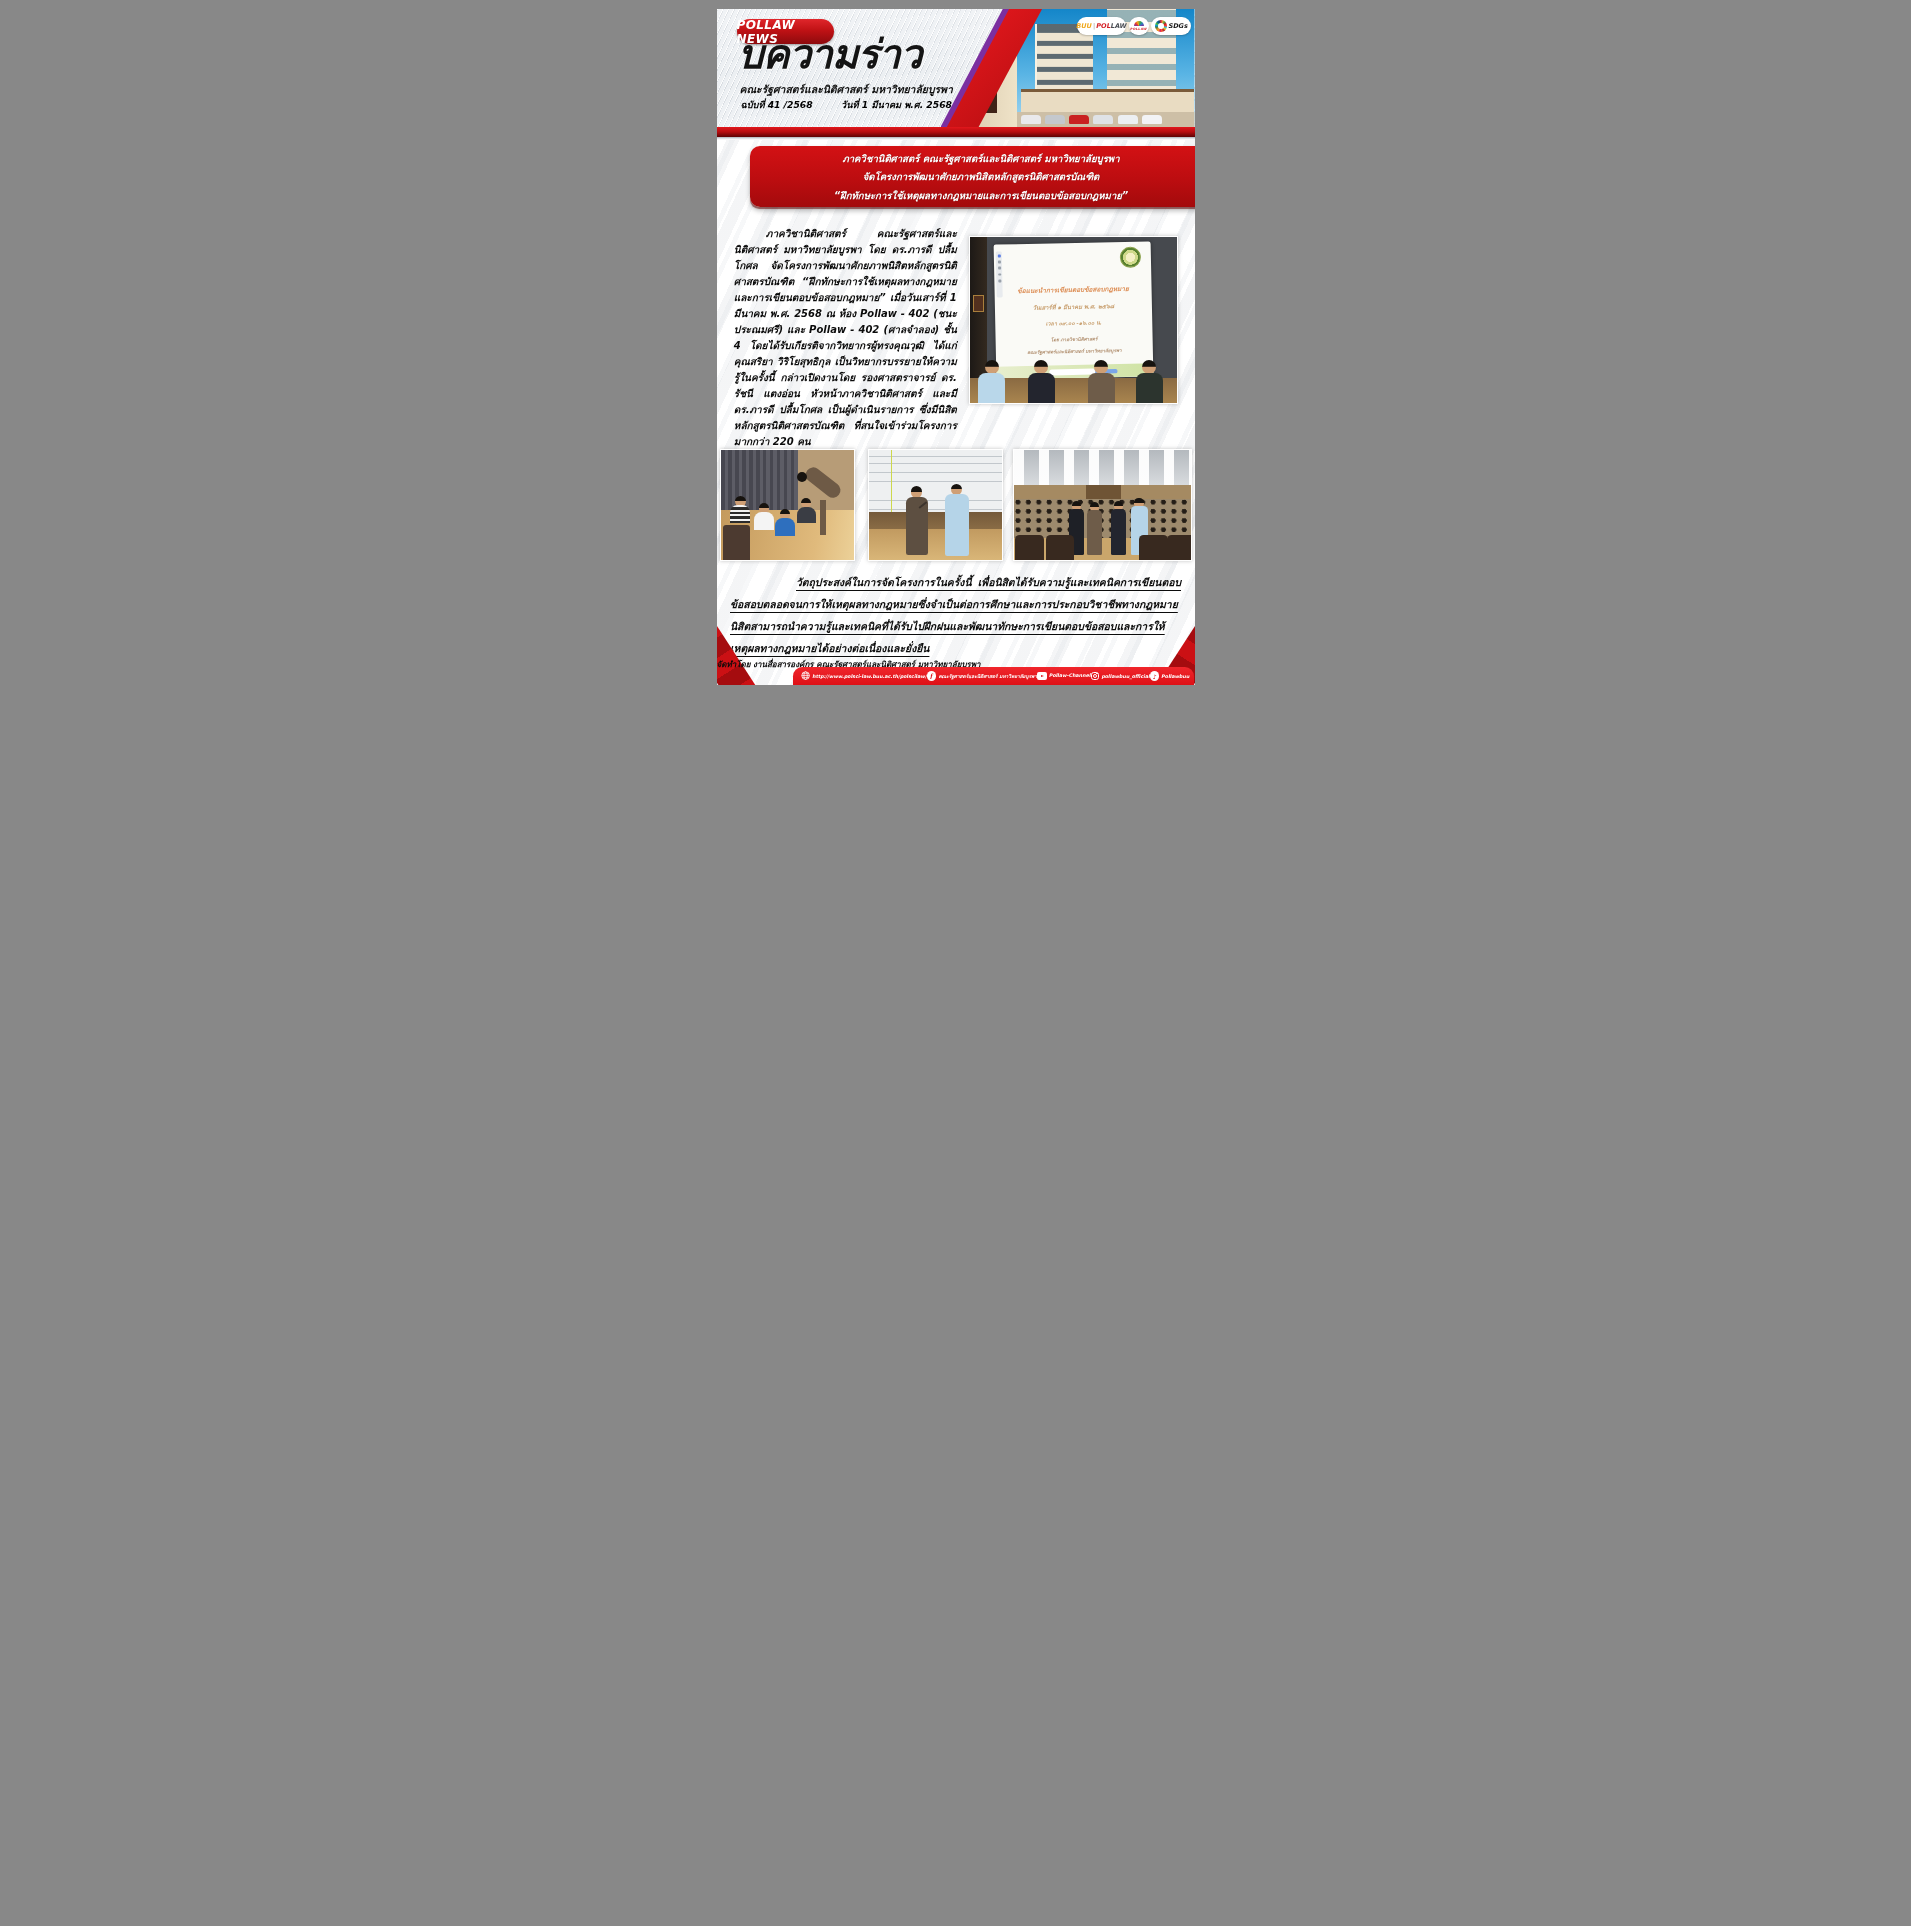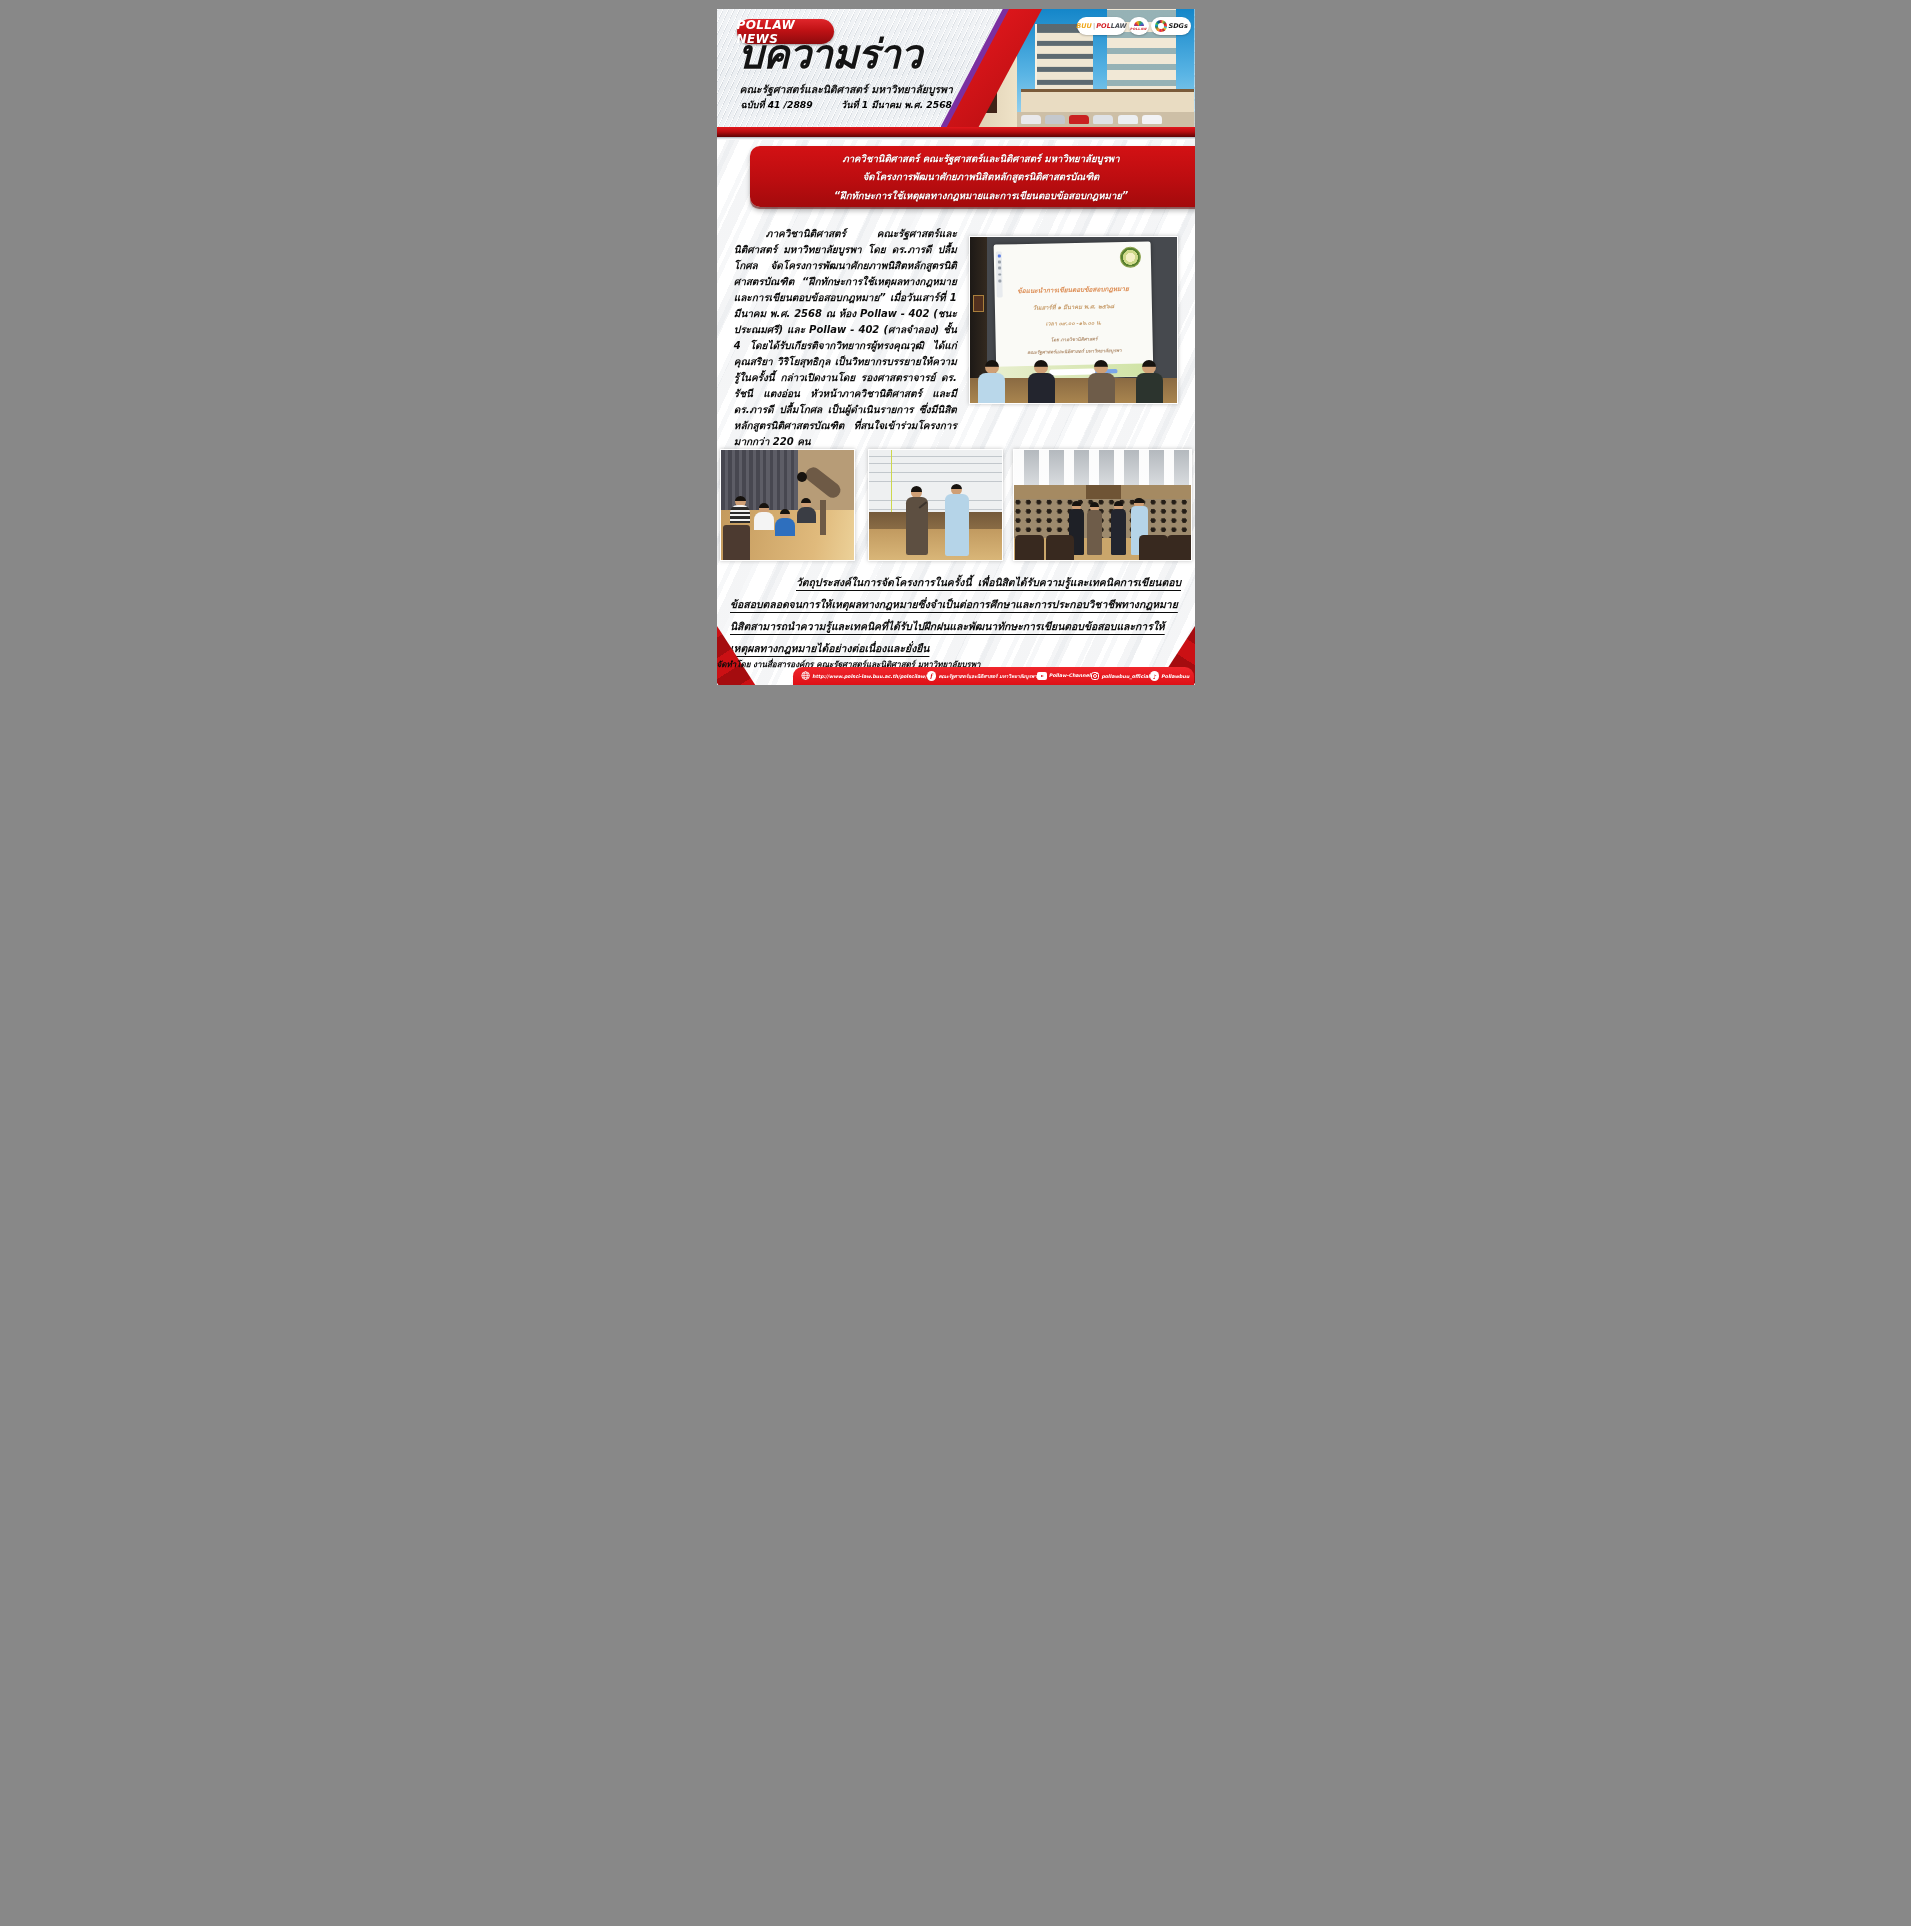--- a/index.html
+++ b/index.html
@@ -238,21 +238,21 @@
     </div>
     <div class="ribbon-purple"></div>
     <div class="ribbon-red"></div>
 
     <div class="news-badge">
       <span>POLLAW NEWS</span>
     </div>
     <div class="masthead-title">บความร่าว</div>
     <div class="masthead-sub">คณะรัฐศาสตร์และนิติศาสตร์ มหาวิทยาลัยบูรพา</div>
     <div class="issue-row">
-      <span>ฉบับที่  41 /2889</span>
+      <span>ฉบับที่  41 /2568</span>
       <span>วันที่ 1 มีนาคม พ.ศ. 2568</span>
     </div>
 
     <div class="logo-pills">
       <div class="pill pill-buu">
         <span class="t1">BUU</span>
         <span class="dv">|</span>
         <span class="t2"><span>POL</span><b>LAW</b></span>
       </div>
       <div class="pill pill-arc">

